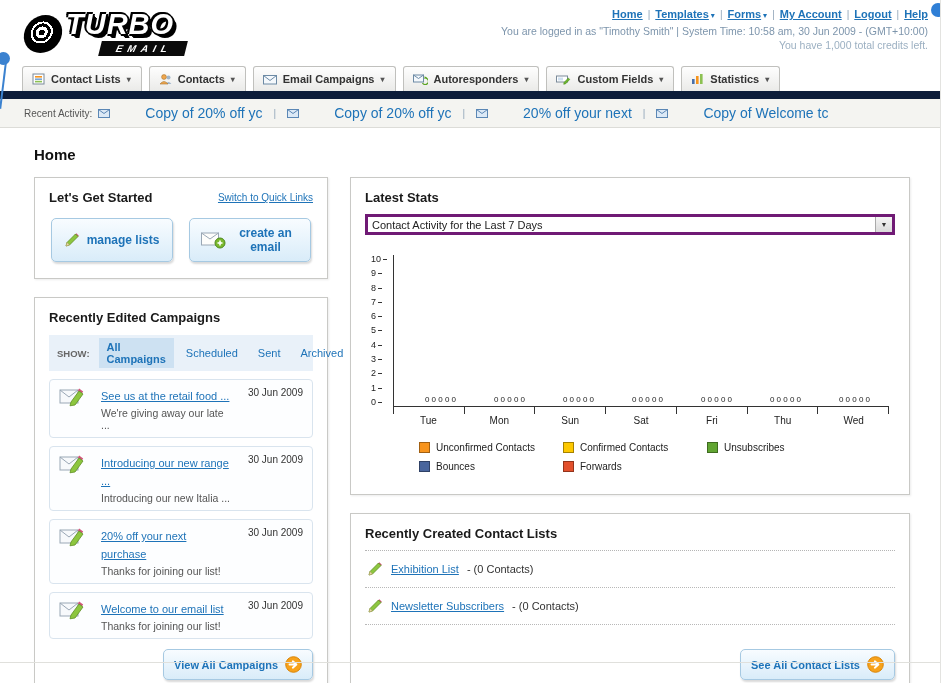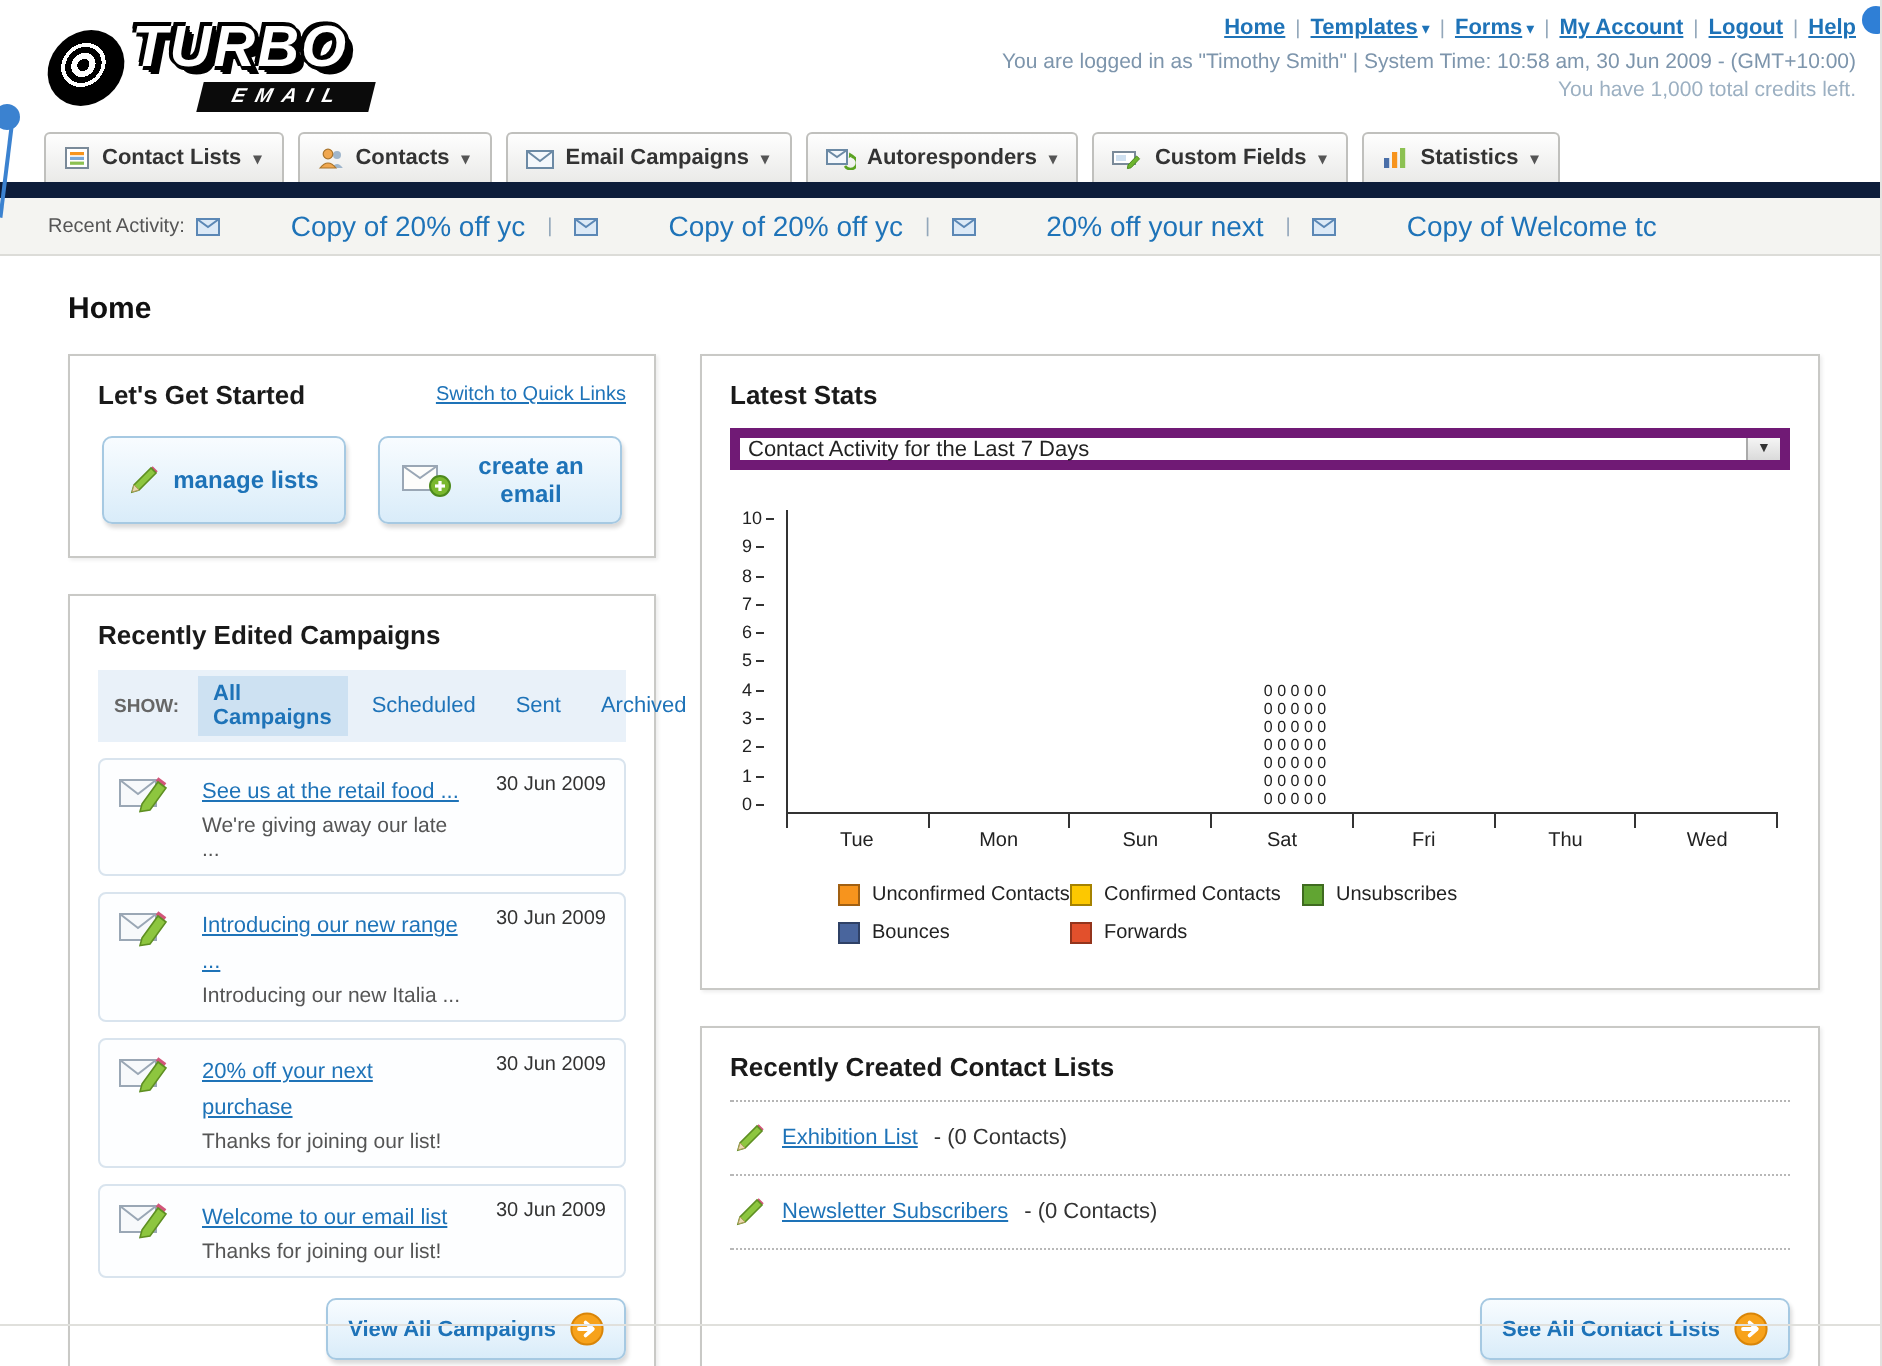--- a/index.html
+++ b/index.html
@@ -73,40 +73,40 @@
   .filters { display:inline-flex; gap:4px; align-items:center; }
   .filter { color:#1e73b8; font-size:11px; padding:3px 8px; cursor:pointer; }
   .filter.sel { background:#cde1f2; font-weight:bold; }
 
   .camp-item { display:flex; gap:15px; border:1px solid #d9e4ee; background:#fdfeff; border-radius:4px;
     padding:6px 9px; margin:8px 0; align-items:flex-start; }
   .camp-title { color:#1e73b8; font-size:11px; text-decoration:underline; }
   .camp-sub { color:#555; font-size:10.5px; margin-top:3px; }
   .camp-date { margin-left:auto; font-size:10px; color:#333; white-space:nowrap; padding-top:1px; }
 
-  .select { border:5px solid #701a75; background:#fff; height:21px; display:flex; align-items:center;
+  .select { border:3px solid #701a75; background:#fff; height:21px; display:flex; align-items:center;
     font-size:11px; color:#222; padding-left:4px; margin-top:9px; cursor:pointer; }
   .select-arrow { margin-left:auto; width:17px; height:100%; background:linear-gradient(#f5f5f5,#dadada);
     border-left:1px solid #aaa; display:flex; align-items:center; justify-content:center; font-size:7px; color:#333; }
 
   .chart { margin-top:20px; padding:0 6px; }
   .chart-body { display:flex; }
   .y-axis { width:22px; display:flex; flex-direction:column; justify-content:space-between; height:152px;
     align-items:flex-start; font-size:9px; color:#222; }
   .y-row { display:flex; align-items:center; gap:2px; line-height:1; }
   .y-tick { width:4px; height:1px; background:#333; display:inline-block; }
   .plot { flex:1; border-left:1px solid #333; border-bottom:1px solid #333; position:relative; height:152px; }
-  .zeros-row { position:absolute; left:12px; right:0; bottom:2px; display:flex;flex-direction:column; }
+  .zeros-row { position:absolute; left:12px; right:0; bottom:2px; display:flex; }
   .zero-cell { flex:1; text-align:center; font-size:8px; color:#222; white-space:nowrap; }
   .ticks-row { display:flex; justify-content:space-between; margin-left:22px; height:7px; }
   .ticks-row span { width:1px; background:#333; display:inline-block; }
   .x-labels { display:flex; margin-left:22px; margin-top:1px; }
   .x-label { flex:1; text-align:center; font-size:10px; color:#222; }
   .legend { display:flex; flex-wrap:wrap; margin:16px 0 2px 48px; max-width:440px; }
-  .legend-item { width:116px; display:flex; align-items:center; gap:6px; font-size:10px; color:#222; margin-bottom:8px; }
+  .legend-item { width:144px; display:flex; align-items:center; gap:6px; font-size:10px; color:#222; margin-bottom:8px; }
   .legend-swatch { width:11px; height:11px; border:1px solid rgba(0,0,0,0.35); display:inline-block; }
 
   .list-row { display:flex; align-items:center; gap:8px; padding:10px 2px; border-bottom:1px dotted #b8b8b8; font-size:11px; }
   .row-suffix { color:#333; }
   .lists .panel-foot { margin-top:24px; }
 
   .ic { display:inline-flex; align-items:center; }
   .page-footer { position:absolute; left:0; right:0; bottom:20px; border-top:1px solid #e0e0dc; }
 </style>
 </head>

